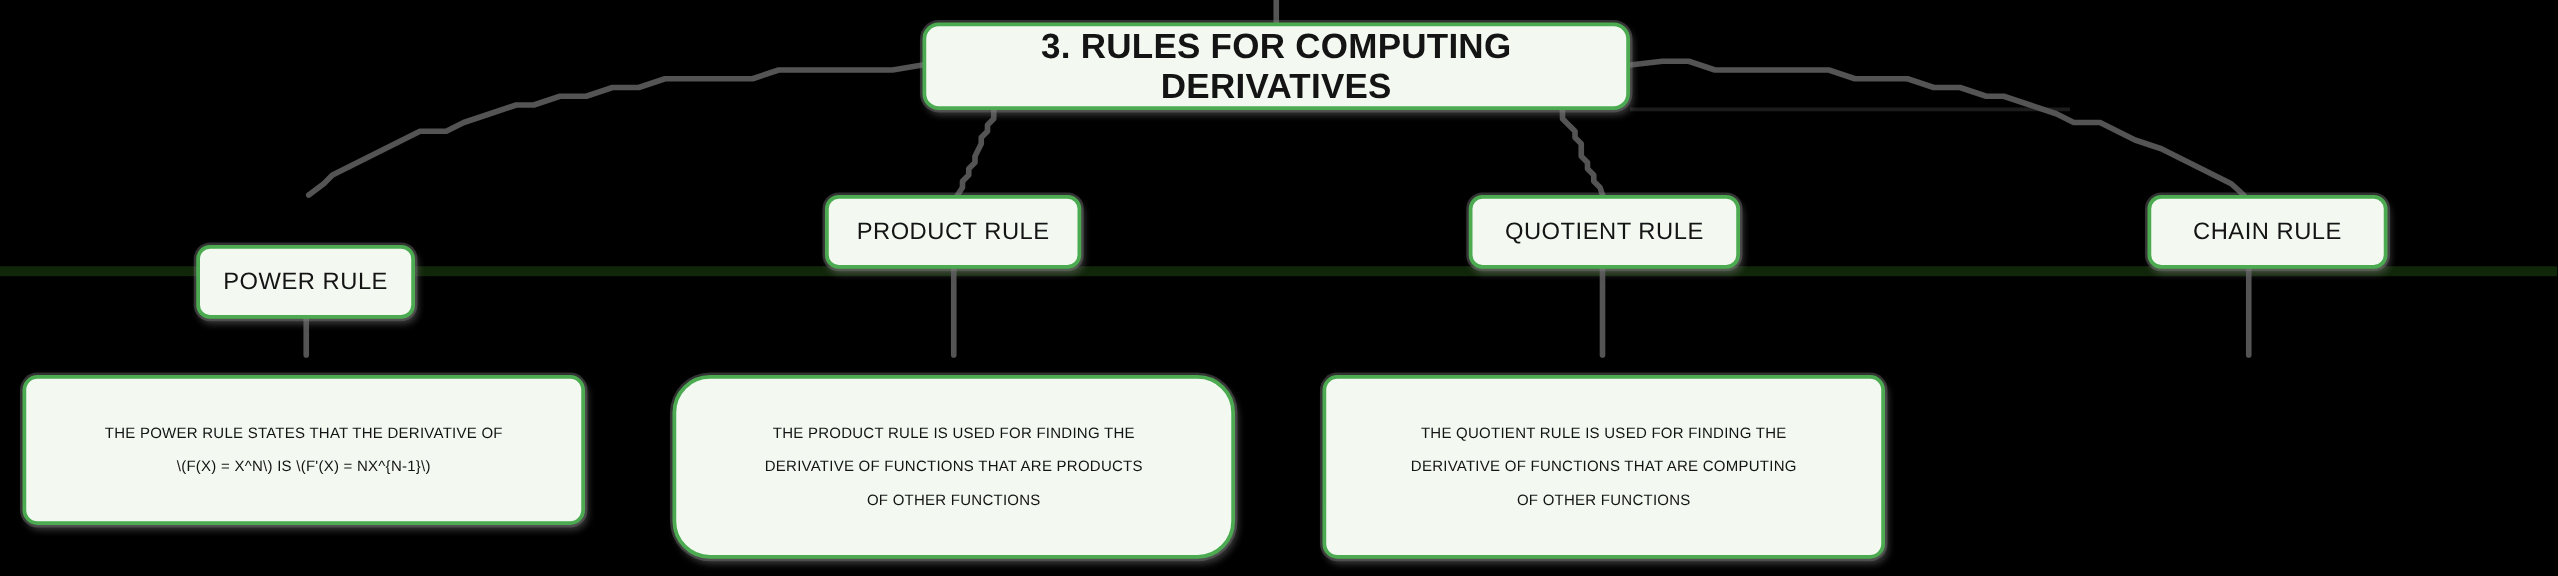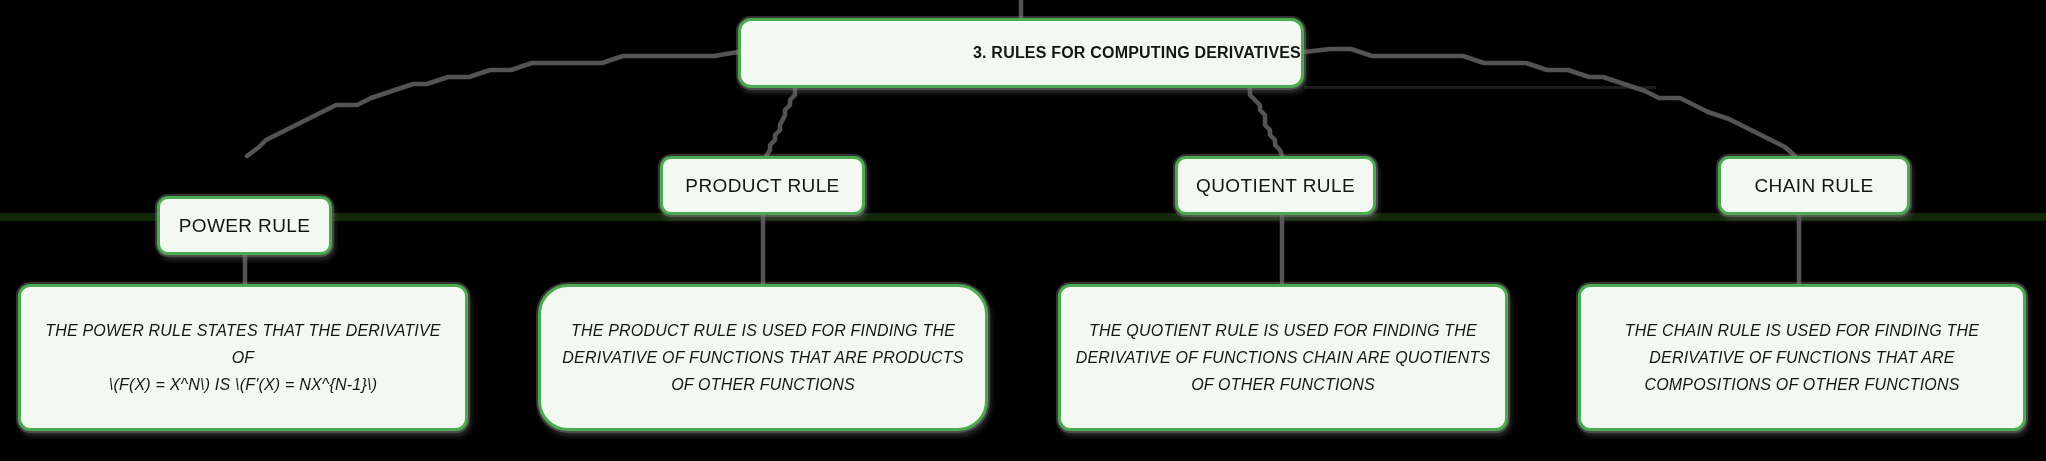--- a/index.html
+++ b/index.html
@@ -27,40 +27,39 @@
     border:3px solid var(--green,#4cab51);
     border-radius:11px;
     display:flex;align-items:center;justify-content:center;
     text-align:center;
     color:var(--text,#141414);
     z-index:3;
     box-shadow:0 0 0 2px rgba(128,128,128,.38), 2px 4px 6px rgba(105,105,105,.55);
   }
   .root{
     left:738px;top:18px;width:566px;height:70px;
-    font-size:16px;font-weight:700;letter-spacing:.2px;
+    font-size:28px;font-weight:700;letter-spacing:.2px;
     border-radius:13px;
     justify-content:flex-end;
   }
   .rule{
     top:156px;height:59px;
     font-size:19px;letter-spacing:.4px;
   }
   .rule.power{left:157px;width:175px;margin-top:40px;}
   .rule.product{left:660px;width:205px;}
-  .rule.quotient{left:1175px;width:201px;text-align:center;}
+  .rule.quotient{left:1175px;width:217px;text-align:center;}
   .rule.chain{left:1718px;width:192px;}
   .desc{
-    top:284px;width:450px;
+    top:300px;width:450px;
     padding:30px 13px;
-    font-size:16px;line-height:27px;letter-spacing:.2px;
+    font-size:12px;line-height:27px;letter-spacing:.2px;
     white-space:pre-line;
     display:block;
     border-radius:12px;
-    font-style:italic;
   }
   .desc.power{left:18px;}
   .desc.product{left:538px;border-radius:30px;}
   .desc.quotient{left:1058px;}
   .desc.chain{left:1578px;width:448px;}
 </style>
 </head>
 <body>
 
 <div class="canvas" style="--bg: #000000; --fill: #f3f9f1; --green: #4cab51; --text: #141414; --band: #112709;">
@@ -96,19 +95,16 @@
   <div class="nodebox rule chain">
     <span>CHAIN RULE</span>
   </div>
 
   <div class="nodebox desc power">THE POWER RULE STATES THAT THE DERIVATIVE OF
 \(F(X) = X^N\) IS \(F'(X) = NX^{N-1}\)</div>
   <div class="nodebox desc product">THE PRODUCT RULE IS USED FOR FINDING THE
 DERIVATIVE OF FUNCTIONS THAT ARE PRODUCTS
 OF OTHER FUNCTIONS</div>
   <div class="nodebox desc quotient">THE QUOTIENT RULE IS USED FOR FINDING THE
-DERIVATIVE OF FUNCTIONS CHAIN ARE QUOTIENTS
+DERIVATIVE OF FUNCTIONS THAT ARE COMPUTING
 OF OTHER FUNCTIONS</div>
-  <div class="nodebox desc chain">THE CHAIN RULE IS USED FOR FINDING THE
-DERIVATIVE OF FUNCTIONS THAT ARE
-COMPOSITIONS OF OTHER FUNCTIONS</div>
 
 </div>
 
 </body></html>

